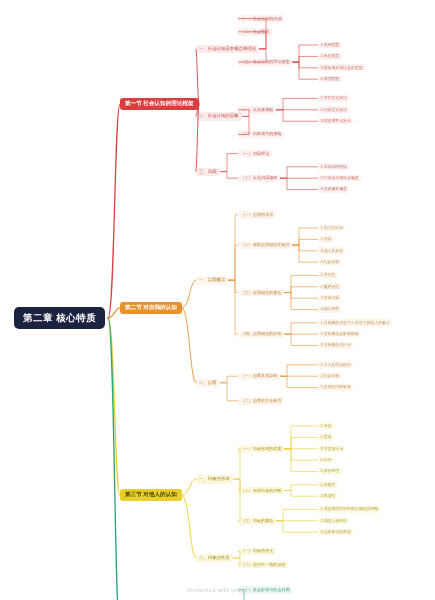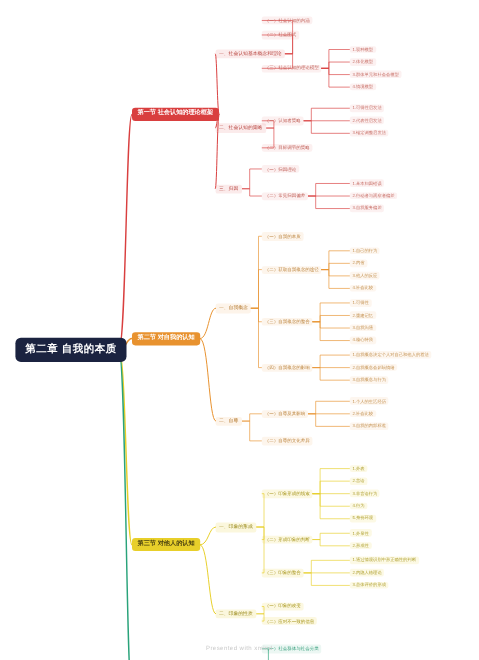--- a/index.html
+++ b/index.html
@@ -190,16 +190,16 @@
       <div class="node l4 yellow" style="left: 318px; top: 492.7px;">2.形成性</div>
       <div class="node l3 yellow" style="left: 238px; top: 517.3px;">（三）印象的整合</div>
       <div class="node l4 yellow" style="left: 318px; top: 505.9px;">1.通过情境识别中形正确性的判断</div>
       <div class="node l4 yellow" style="left: 318px; top: 517.3px;">2.内隐人格理论</div>
       <div class="node l4 yellow" style="left: 318px; top: 528.7px;">3.总体评价的形成</div>
       <div class="node l2 yellow" style="left: 196px; top: 554px;">二、印象的性质</div>
       <div class="node l3 yellow" style="left: 238px; top: 547.9px;">（一）印象的改变</div>
       <div class="node l3 yellow" style="left: 238px; top: 561.1px;">（二）应对不一致的信息</div>
       <div class="node l3 green" style="left: 238px; top: 586.3px;">（一）社会群体与社会分类</div>
       <div class="node l4 green" style="left: 318px; top: 599.5px;">1.直接的个人经验</div>
-      <div class="node root" style="left: 14px; top: 307px;">第二章 自我的本质</div>
+      <div class="node root" style="left: 14px; top: 307px;">第二章 核心特质</div>
     </div>
   <div class="footer">Presented with xmind</div>
 </div>
 
 </body></html>

